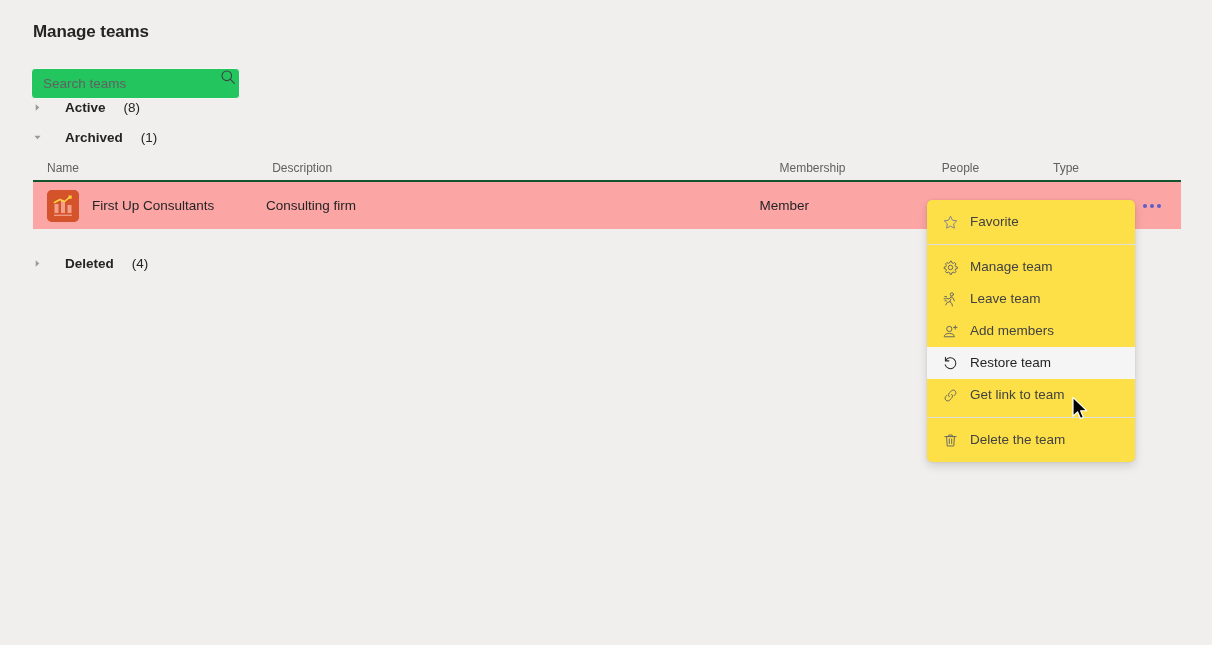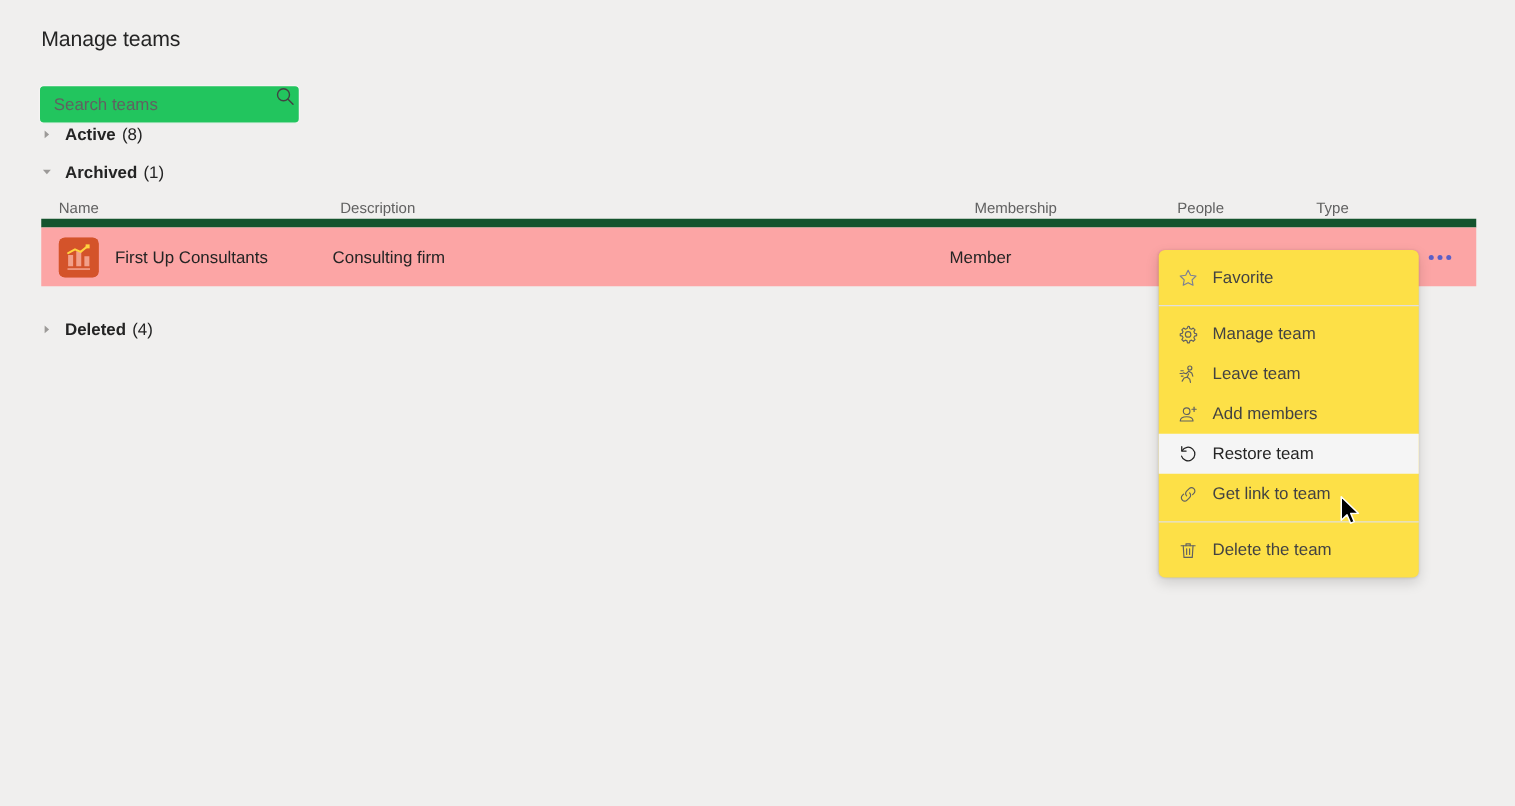--- a/index.html
+++ b/index.html
@@ -16,21 +16,21 @@
     width: 1212px;
     height: 645px;
     background: #f0efee;
   }
 
   
   .page-title {
     position: absolute;
     left: 33px; top: 22px;
     font-size: 17px;
-    font-weight: normal;
+    font-weight: bold;
     color: #242424;
     letter-spacing: -0.1px;
   }
 
   
   .search-box {
     position: absolute;
     left: 31px; top: 68px;
     width: 209px; height: 31px;
     background: #22c55e;
@@ -53,21 +53,21 @@
   .search-input::placeholder { color: #616161; opacity: 1; }
   .search-icon { width: 16px; height: 16px; flex: 0 0 auto; color: #424242; }
 
   
   .group-row {
     position: absolute;
     left: 30px;
     display: flex;
     align-items: center;
     height: 18px;
-    gap: 0px;
+    gap: 13px;
   }
   .group-row.active-grp { top: 98px; }
   .group-row.archived-grp { top: 128px; }
   .group-row.deleted-grp { top: 254px; }
 
   .tri {
     width: 14px; height: 14px;
     flex: 0 0 auto;
     display: flex; align-items: center; justify-content: center;
     margin-right: 8px;
@@ -90,21 +90,21 @@
     position: absolute;
     left: 33px;
     top: 156px;
     width: 1148px;
   }
   .thead {
     display: flex;
     align-items: center;
     height: 26px;
     background: #f0efee;
-    border-bottom: 7px solid #14532d;
+    border-bottom: 2px solid #14532d;
   }
   .th {
     font-size: 12px;
     color: #616161;
     font-weight: normal;
     padding-left: 0px;
   }
   .trow {
     display: flex;
     align-items: center;

